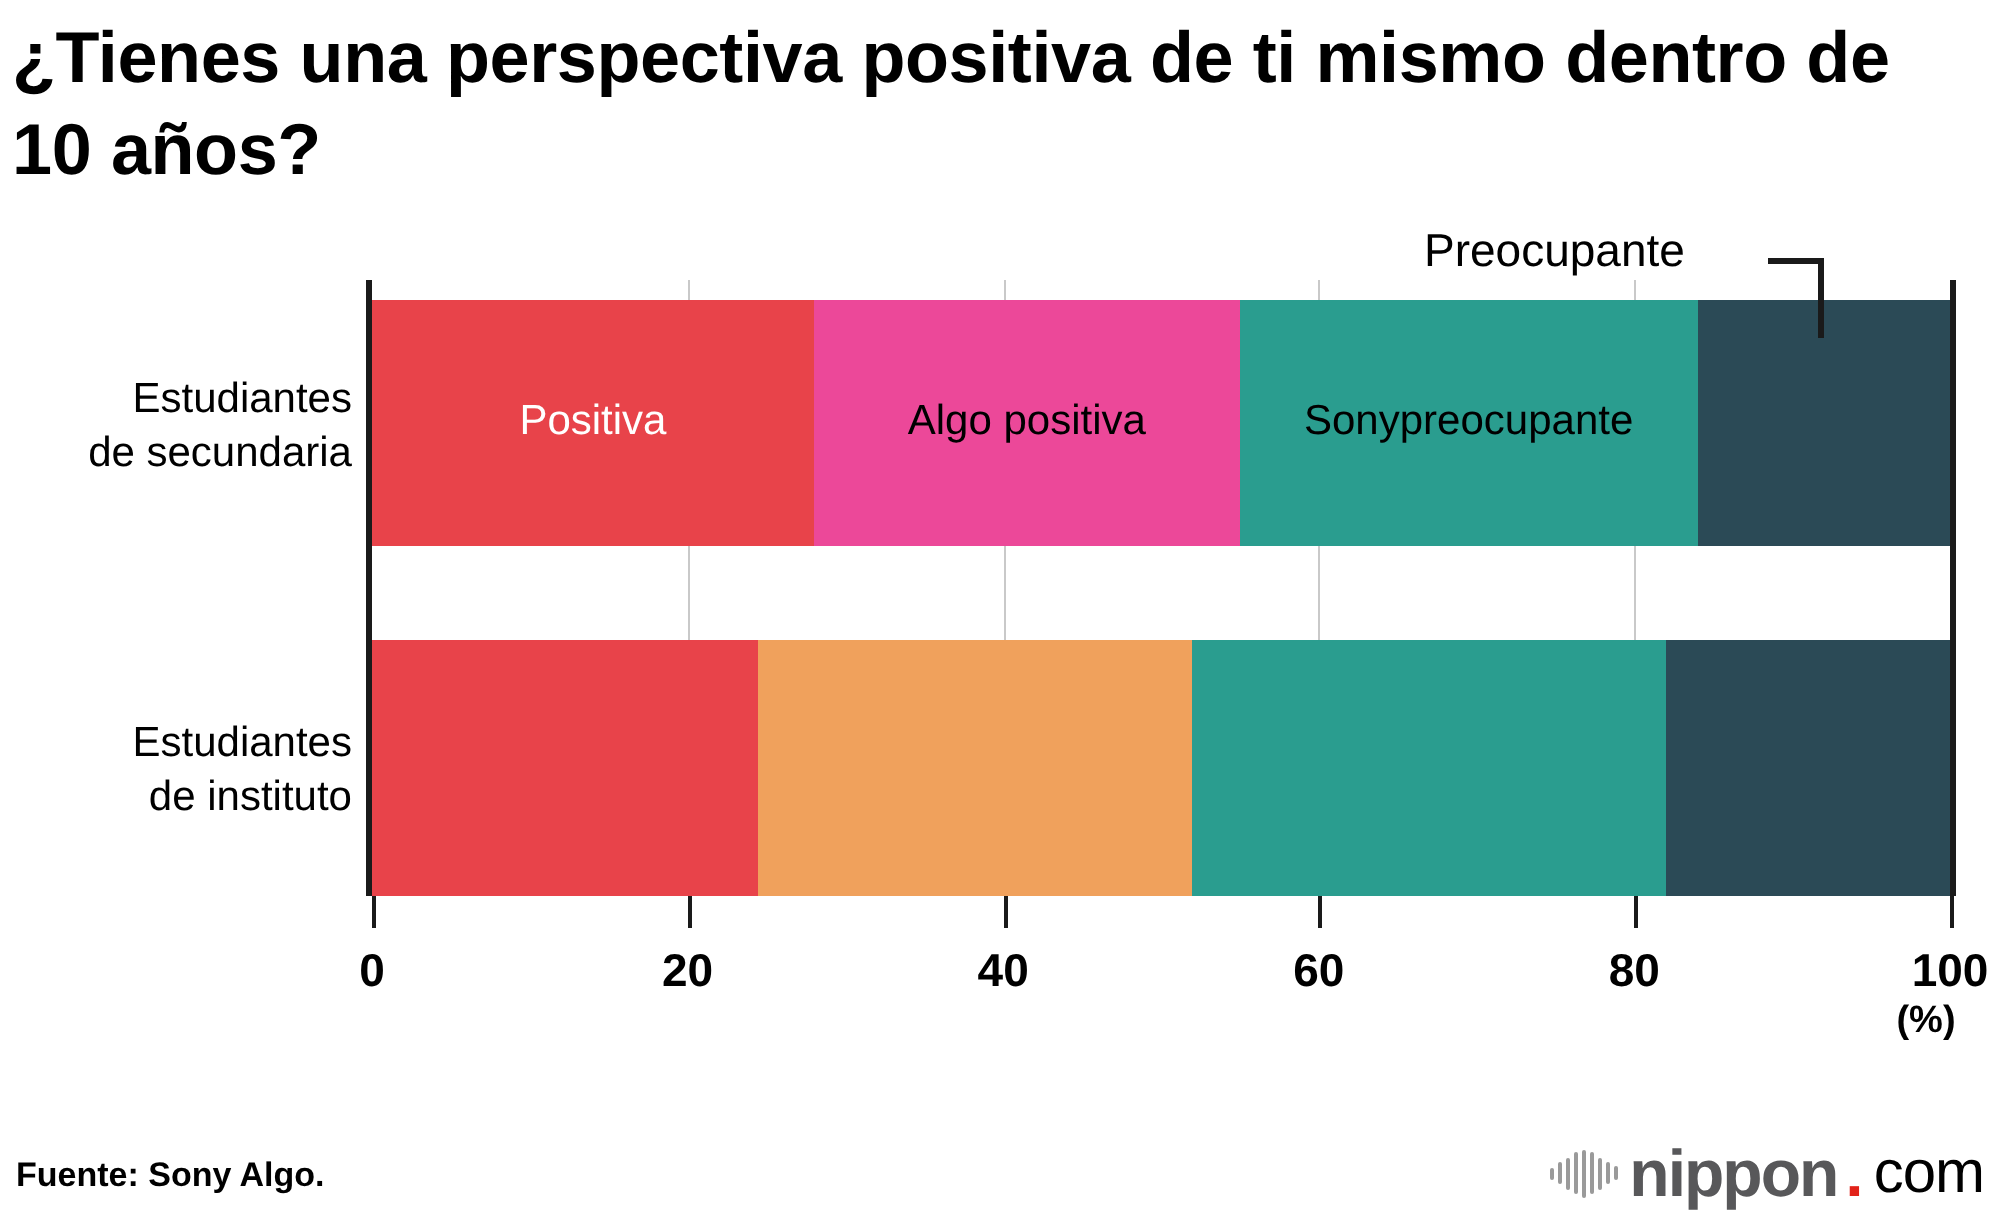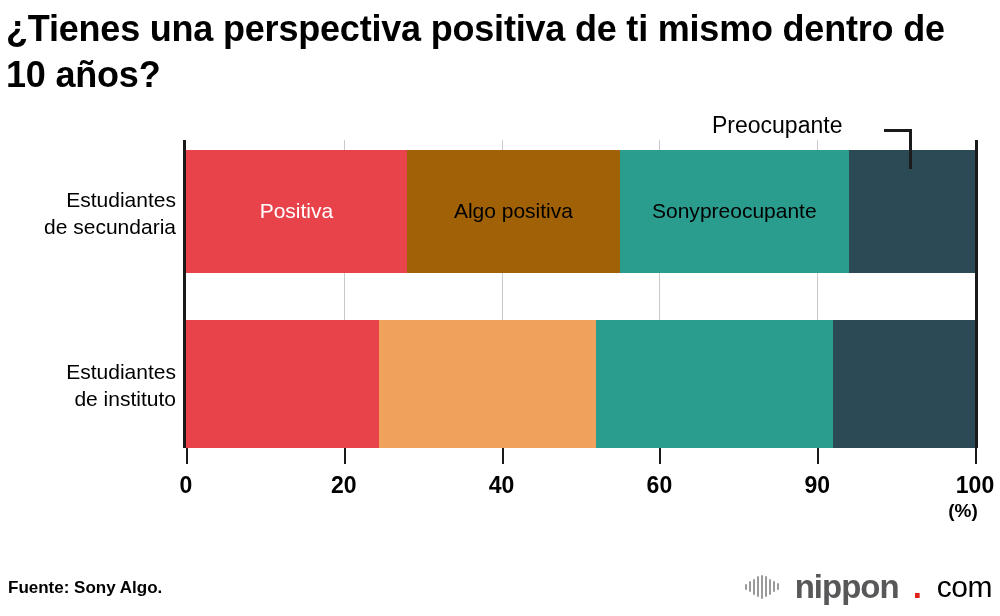--- a/index.html
+++ b/index.html
@@ -159,21 +159,21 @@
     font-size: 17px;
     font-weight: bold;
     color: #000;
   }
   #brand-logo {
     position: absolute;
     right: 8px;
     top: 570px;
     display: flex;
     align-items: center;
-    gap: 16px;
+    gap: 6px;
   }
   #wave-icon {
     display: flex;
     align-items: center;
     gap: 2px;
     height: 26px;
   }
   #wave-icon i {
     display: block;
     width: 2px;
@@ -222,21 +222,21 @@
   <div id="gridlines">
       <div class="gridline" style="left: 157.8px;"></div>
       <div class="gridline" style="left: 315.6px;"></div>
       <div class="gridline" style="left: 473.4px;"></div>
       <div class="gridline" style="left: 631.2px;"></div>
     </div>
   <div class="bar-row" id="bar-row-0">
       <div class="bar-seg" title="Positiva: 28%" style="width: 220.92px; background: rgb(232, 67, 74); color: rgb(255, 255, 255);">
         <div>Positiva</div>
       </div>
-      <div class="bar-seg" title="Algo positiva: 27%" style="width: 213.03px; background: #a16207; color: rgb(0, 0, 0); text-align: right;">
+      <div class="bar-seg" title="Algo positiva: 27%" style="width: 213.03px; background: #ec4899; color: rgb(0, 0, 0); text-align: right;">
         <div>Algo positiva</div>
       </div>
       <div class="bar-seg" title="Algo preocupante: 29%" style="width: 228.81px; background: rgb(42, 157, 143); color: rgb(0, 0, 0);">
         <div>Sony</div>
         <div>preocupante</div>
       </div>
       <div class="bar-seg" title="Preocupante: 16%" style="width: 126.24px; background: rgb(43, 74, 86); color: rgb(255, 255, 255);"></div>
     </div>
   <div class="bar-row" id="bar-row-1">
       <div class="bar-seg" title="Positiva: 24.5%" style="width: 193.305px; background: rgb(232, 67, 74); color: rgb(255, 255, 255);"></div>
@@ -252,21 +252,21 @@
     <div class="tick-mark" style="left: 501.6px;"></div>
     <div class="tick-mark" style="left: 659.4px;"></div>
     <div class="tick-mark" style="left: 817.2px;"></div>
     <div class="tick-mark" style="left: 975px;"></div>
   </div>
 <div id="tick-labels">
     <div class="tick-label" style="left: 151px;">0</div>
     <div class="tick-label" style="left: 308.8px;">20</div>
     <div class="tick-label" style="left: 466.6px;">40</div>
     <div class="tick-label" style="left: 624.4px;">60</div>
-    <div class="tick-label" style="left: 782.2px;">90</div>
+    <div class="tick-label" style="left: 782.2px;">80</div>
     <div class="tick-label" style="left: 940px;">100</div>
   </div>
 <div id="axis-unit">(%)</div>
 
 <div id="callout-label">Preocupante</div>
 <div id="callout-line-h"></div>
 <div id="callout-line-v"></div>
 
 <div id="source-note">Fuente: Sony Algo.</div>
 <div id="brand-logo">

